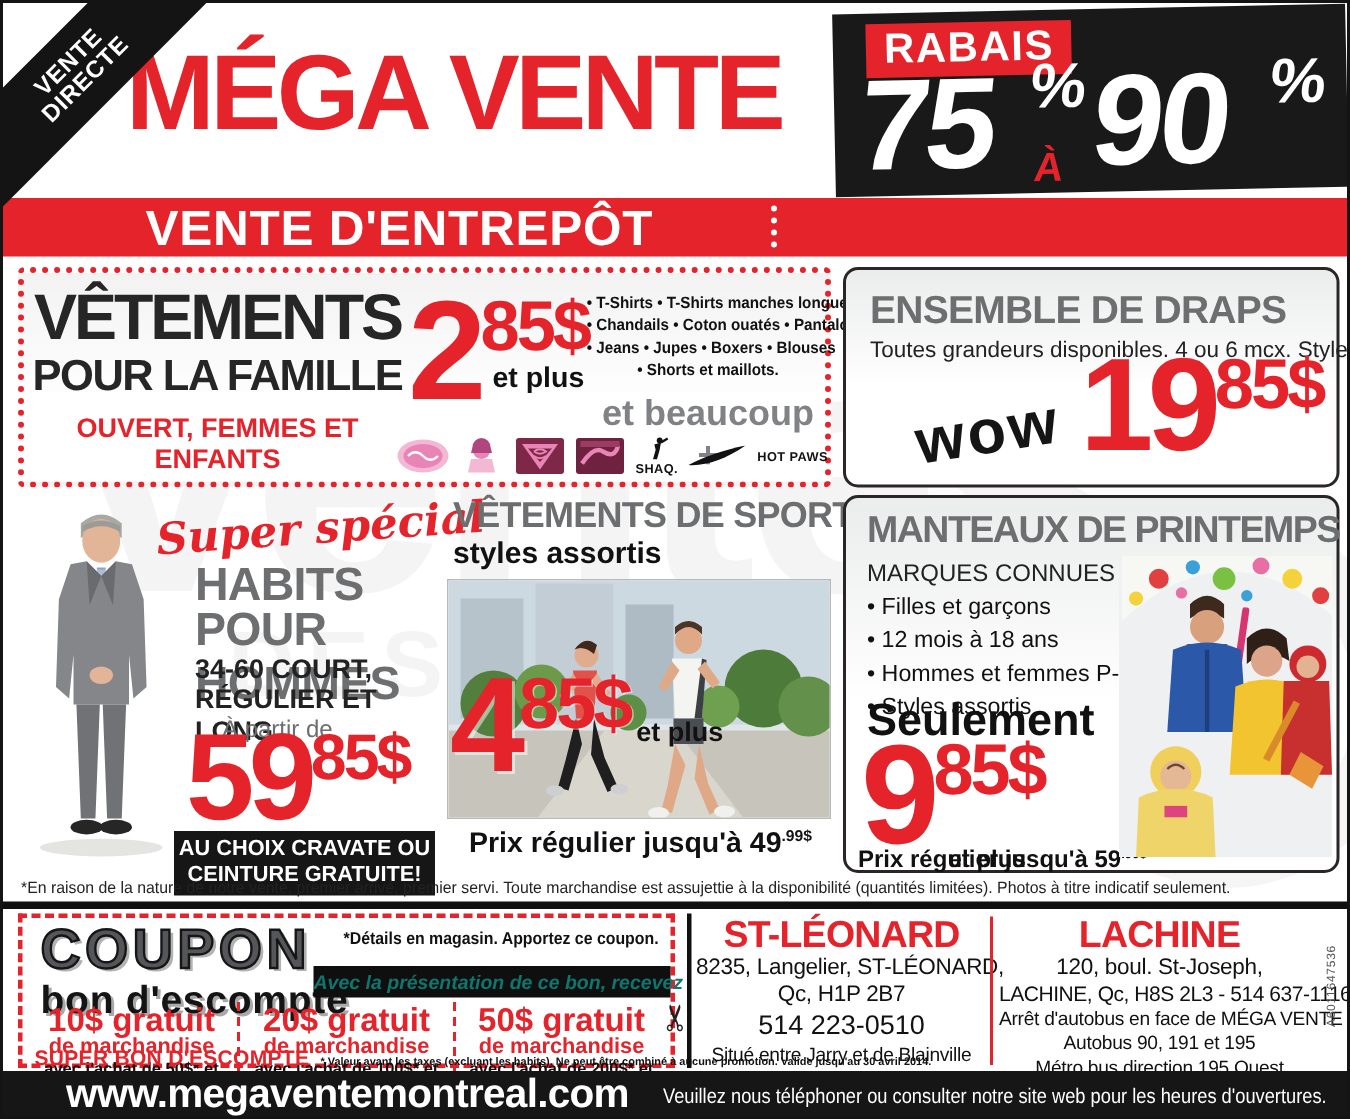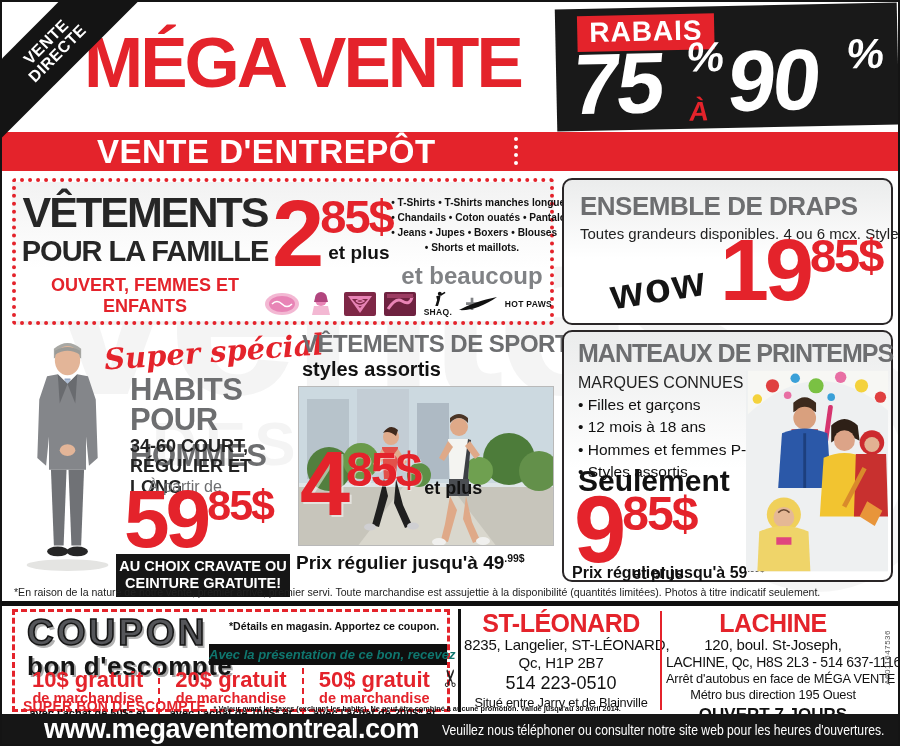--- a/index.html
+++ b/index.html
@@ -100,21 +100,21 @@
   
   .sport { left:294px; top:328px; width:262px; height:252px; }
   .sport-title { position:absolute; left:6px; top:0; font-size:24px; }
   .sport-sub { position:absolute; left:6px; top:28px; font-size:20px; font-weight:bold; color:#111; }
   .sport-photo { position:absolute; left:2px; top:56px; width:256px; height:160px; border:1px solid #b9b9b9; overflow:hidden; }
   .sport-price { position:absolute; left:4px; top:118px; z-index:3; }
   .sport-price .p-int { font-size:90px; text-shadow:2px 2px 0 rgba(255,255,255,.5); }
   .sport-price .p-cents { font-size:48px; text-shadow:1px 1px 0 rgba(255,255,255,.5); }
   .sport-price .p-plus { font-size:18px; margin:30px 0 0 4px; }
   .regular { font-weight:bold; color:#111; }
-  .sport-reg { position:absolute; left:0; top:222px; width:100%; text-align:left; font-size:19px; }
+  .sport-reg { position:absolute; left:0; top:222px; width:100%; text-align:center; font-size:19px; }
   .regular sup { font-size:.55em; }
 
   
   .coats { left:560px; top:328px; width:331px; height:252px; }
   .coats-title { position:absolute; left:14px; top:7px; font-size:25px; letter-spacing:-1px; white-space:nowrap; }
   .coats-brands { position:absolute; left:14px; top:42px; font-size:16px; color:#222; }
   .coats-list { position:absolute; left:14px; top:62px; font-size:15.5px; color:#111; line-height:1.45; list-style:none; }
   .coats-list li::before { content:"•  "; }
   .coats-only { position:absolute; left:14px; top:132px; font-size:30px; font-weight:bold; color:#111; }
   .coats-price { position:absolute; left:10px; top:160px; }
@@ -472,20 +472,21 @@
     <div class="store-info">Situé entre Jarry et de Blainville</div>
     <div class="store-info">Autobus 33 du Métro Langelier</div>
     <div class="store-open">OUVERT 7 JOURS</div>
   </div>
   <div class="abs vdiv-red"></div>
   <div class="abs store store2">
     <div class="store-name">LACHINE</div>
     <div class="store-addr">120, boul. St-Joseph,</div>
     <div class="store-addr2">LACHINE, Qc, H8S 2L3 - 514 637-1116</div>
     <div class="store-info">Arrêt d'autobus en face de MÉGA VENTE</div>
+    <div class="store-info">Autobus 90, 191 et 195</div>
     <div class="store-info">Métro bus direction 195 Ouest</div>
     <div class="store-open">OUVERT 7 JOURS</div>
   </div>
   <div class="abs side-code">A6011647536</div>
 
   <div class="abs footer">
     <div class="footer-url">www.megaventemontreal.com</div>
     <div class="footer-note">Veuillez nous téléphoner ou consulter notre site web pour les heures d'ouvertures.</div>
   </div>
 

